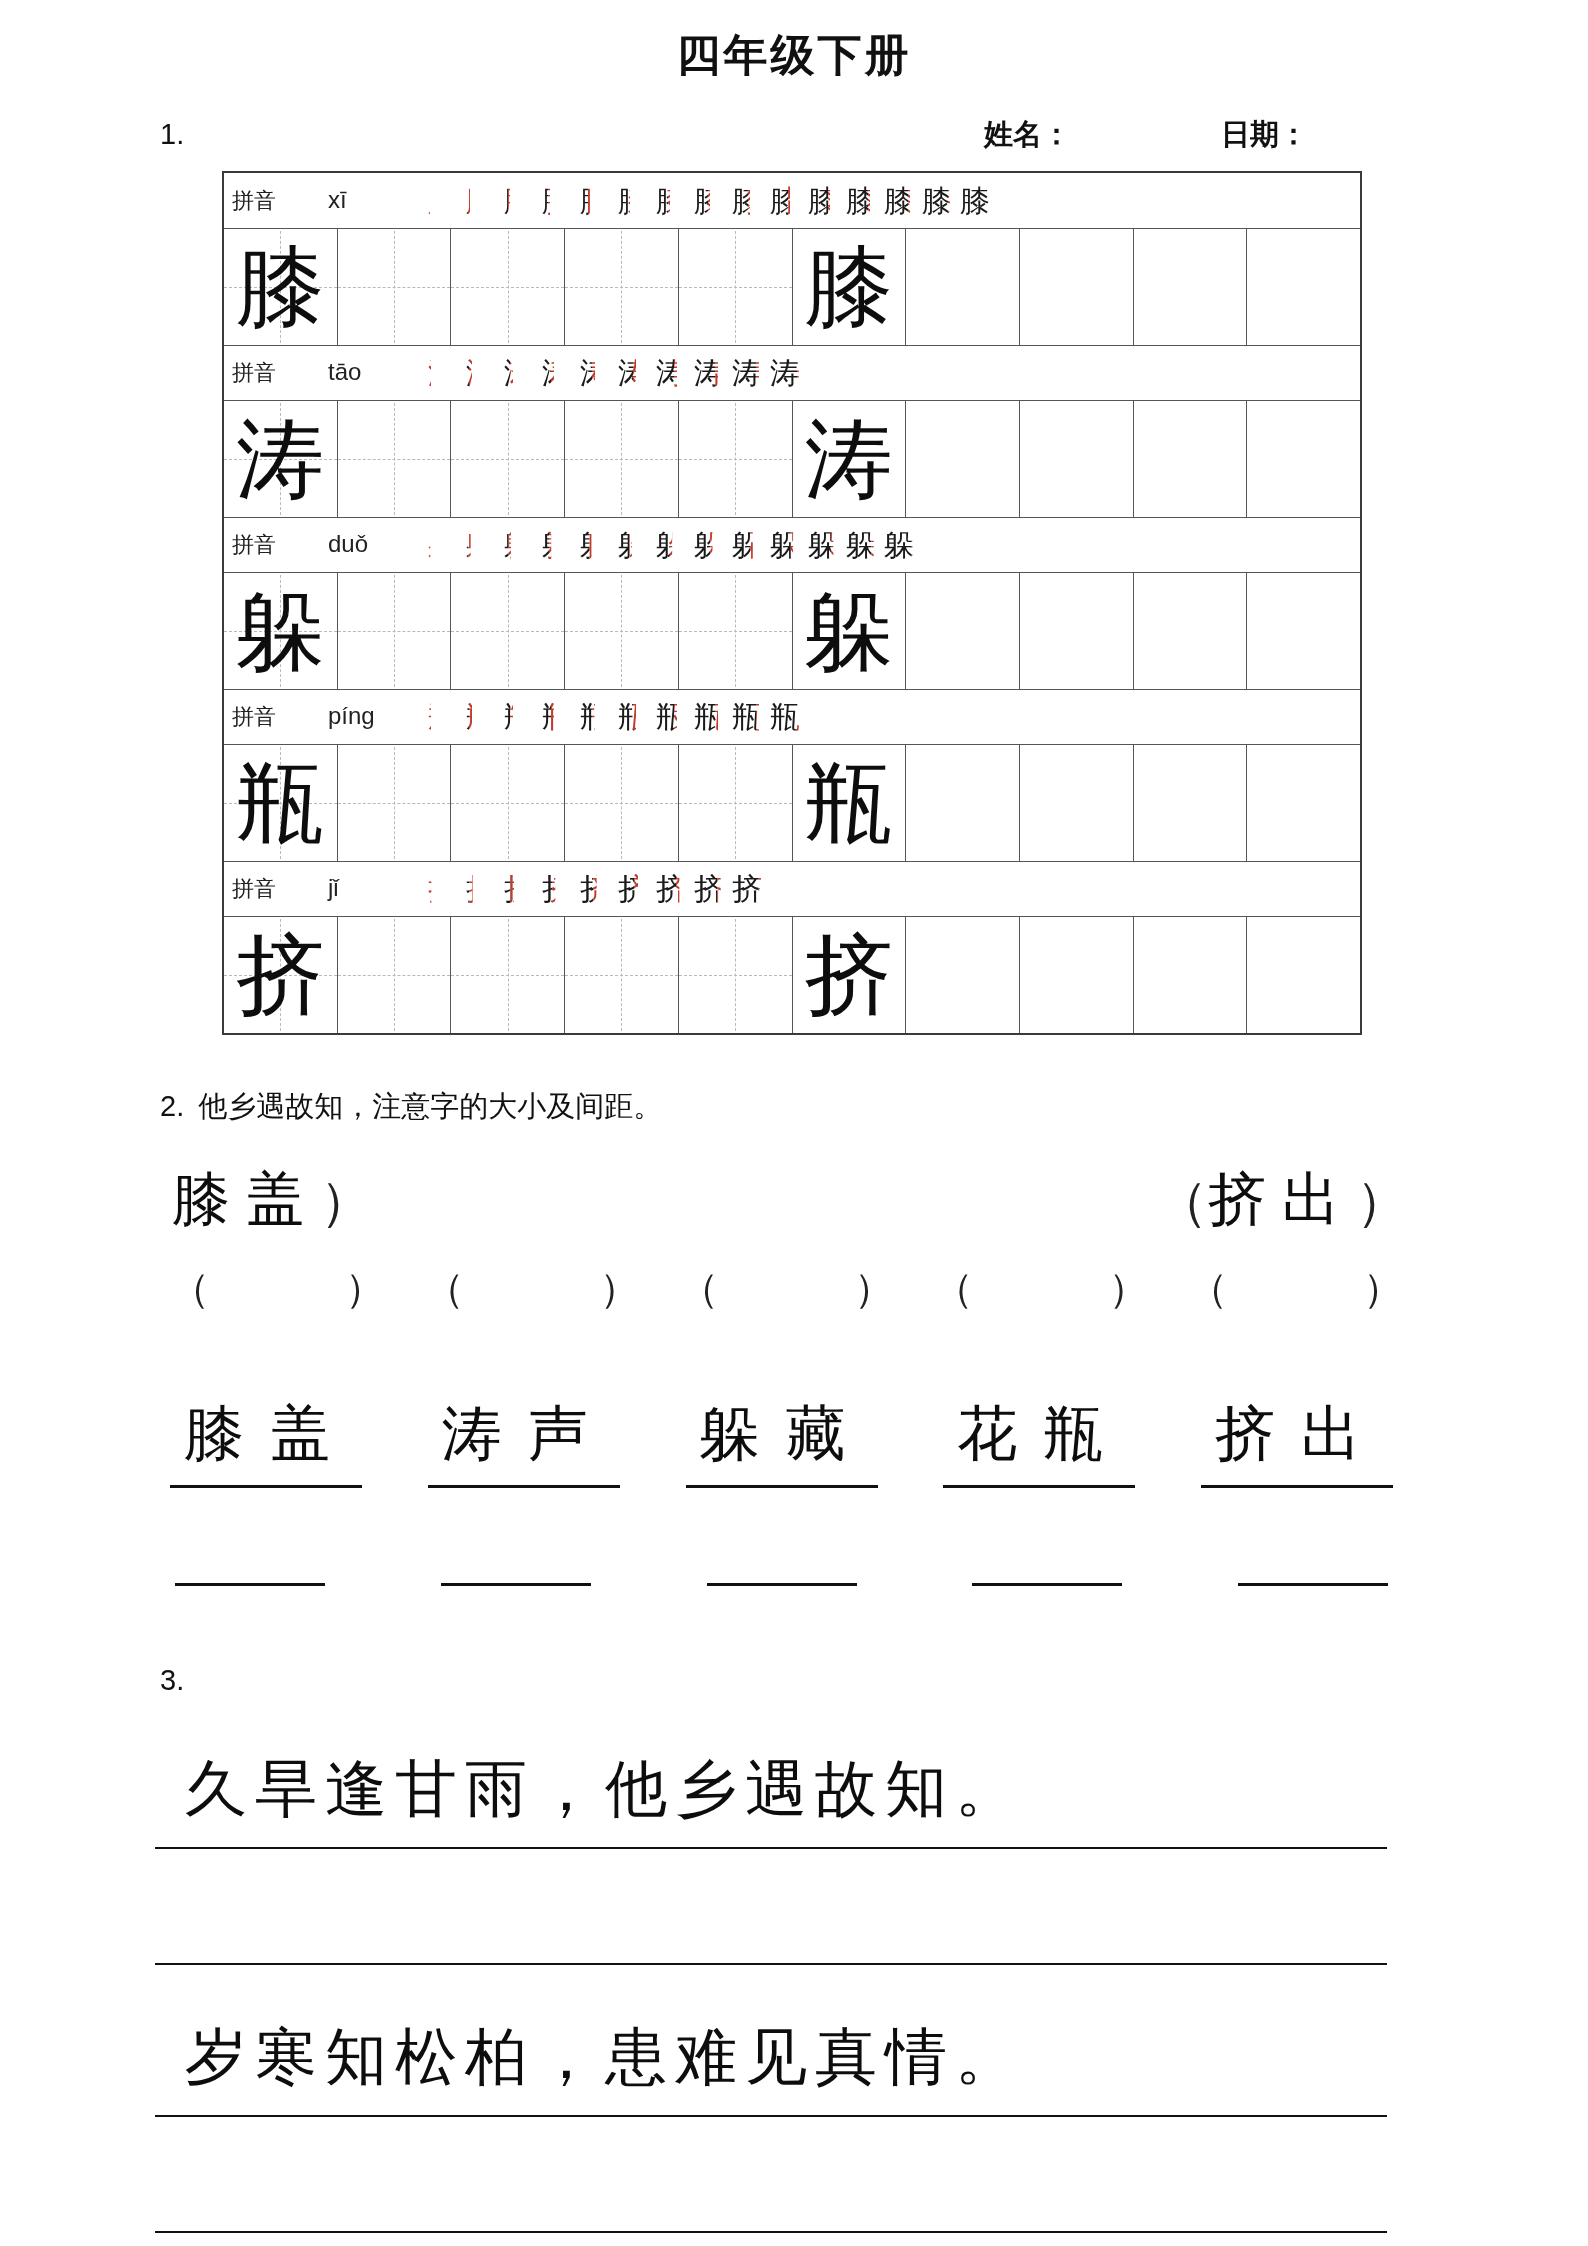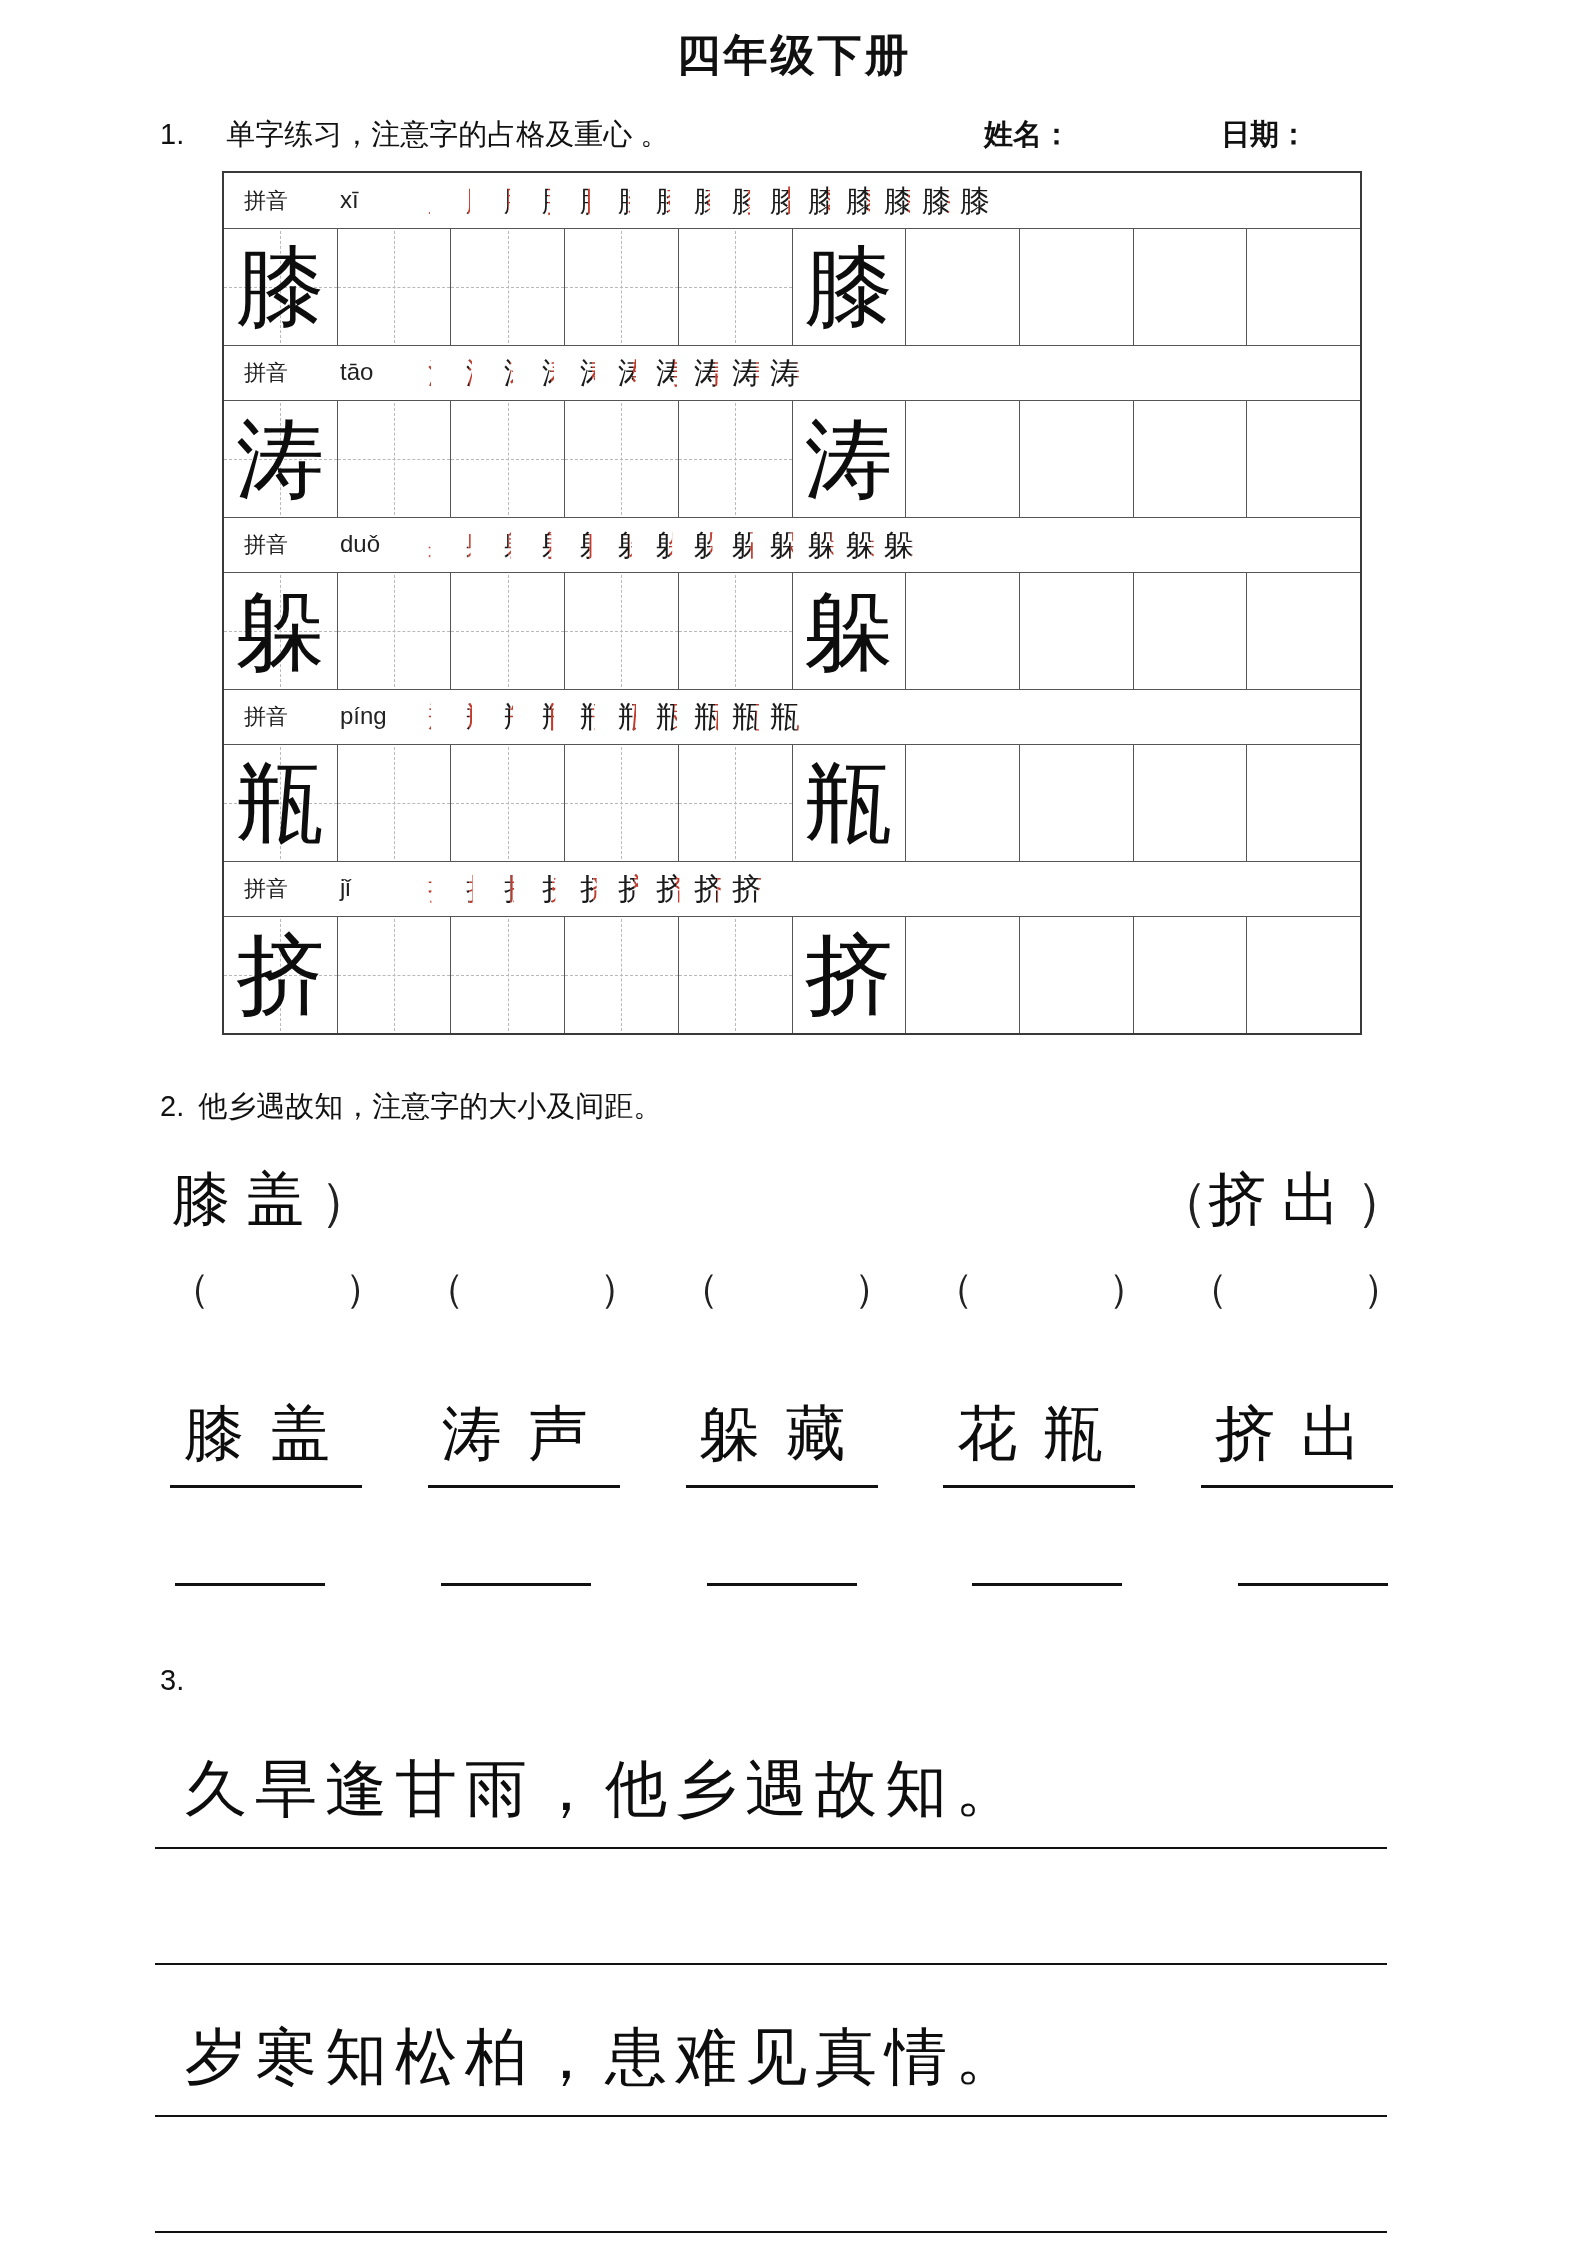--- a/index.html
+++ b/index.html
@@ -49,21 +49,21 @@
   }
   .pinyin-row {
     display:flex;
     align-items:center;
     height:56px;
     border-bottom:1px solid #555;
   }
   .pinyin-row:not(:first-child) { border-top:1px solid #555; }
   .pinyin-cell {
     width:200px;
-    padding-left:20px;
+    padding-left:8px;
     display:flex;
     align-items:baseline;
     gap:52px;
     flex:none;
   }
   .pinyin-label { font-size:22px; color:#222; }
   .pinyin-text { font-size:24px; color:#222; }
   .stroke-area {
     flex:1;
     display:flex;
@@ -185,21 +185,20 @@
     border-bottom:2px solid #111;
   }
 </style>
 </head>
 <body>
 
 <div class="page-title">四年级下册</div>
 
 <div class="s1-header">
   <span class="s1-num">1.</span>
-  <span>单字练习，注意字的占格及重心 。</span>
   <span class="right-labels">
     <span>姓名：</span>
     <span>日期：</span>
   </span>
 </div>
 
 <div class="practice-table">
     <div class="pinyin-row">
       <div class="pinyin-cell">
         <span class="pinyin-label">拼音</span>

